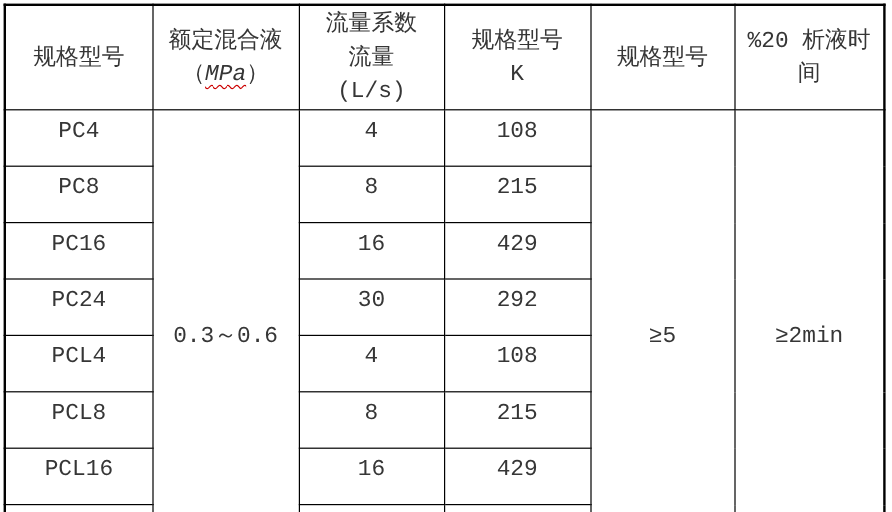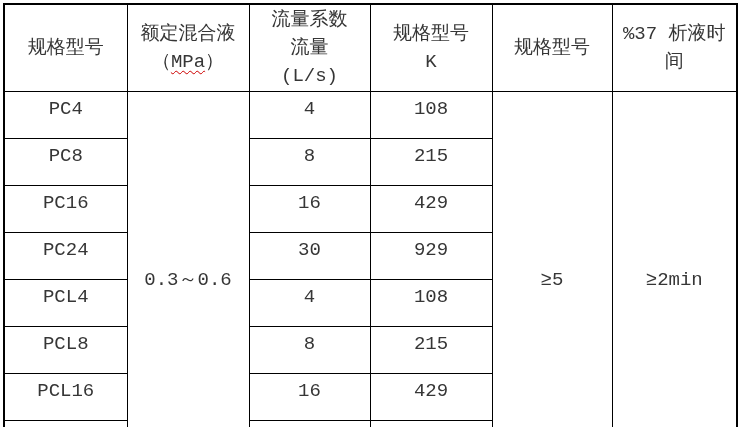--- a/index.html
+++ b/index.html
@@ -49,20 +49,21 @@
   td.c-merge {
     vertical-align: middle;
   }
   .hline { display: block; }
   .squiggle {
     text-decoration-line: underline;
     text-decoration-style: wavy;
     text-decoration-color: #cc0000;
     text-decoration-thickness: 1px;
     text-underline-offset: 3px;
+    font-style: italic;
   }
 </style>
 </head>
 <body>
 
 <table class="spec-table">
   <colgroup>
     <col style="width:123px">
     <col style="width:122px">
     <col style="width:121px">
@@ -85,21 +86,21 @@
         <span class="hline">(L/s)</span>
       </th>
       <th>
         <span class="hline">规格型号</span>
         <span class="hline">K</span>
       </th>
       <th>
         <span class="hline">规格型号</span>
       </th>
       <th>
-        <span class="hline">%37 析液时</span>
+        <span class="hline">%20 析液时</span>
         <span class="hline">间</span>
       </th>
     </tr>
   </thead>
   <tbody>
     <tr>
       <td class="c-top">PC4</td>
       <td class="c-merge" rowspan="8">0.3～0.6</td>
       <td class="c-top">4</td>
       <td class="c-top">108</td>
@@ -112,21 +113,21 @@
       <td class="c-top">215</td>
     </tr>
     <tr>
       <td class="c-top">PC16</td>
       <td class="c-top">16</td>
       <td class="c-top">429</td>
     </tr>
     <tr>
       <td class="c-top">PC24</td>
       <td class="c-top">30</td>
-      <td class="c-top">929</td>
+      <td class="c-top">292</td>
     </tr>
     <tr>
       <td class="c-top">PCL4</td>
       <td class="c-top">4</td>
       <td class="c-top">108</td>
     </tr>
     <tr>
       <td class="c-top">PCL8</td>
       <td class="c-top">8</td>
       <td class="c-top">215</td>

